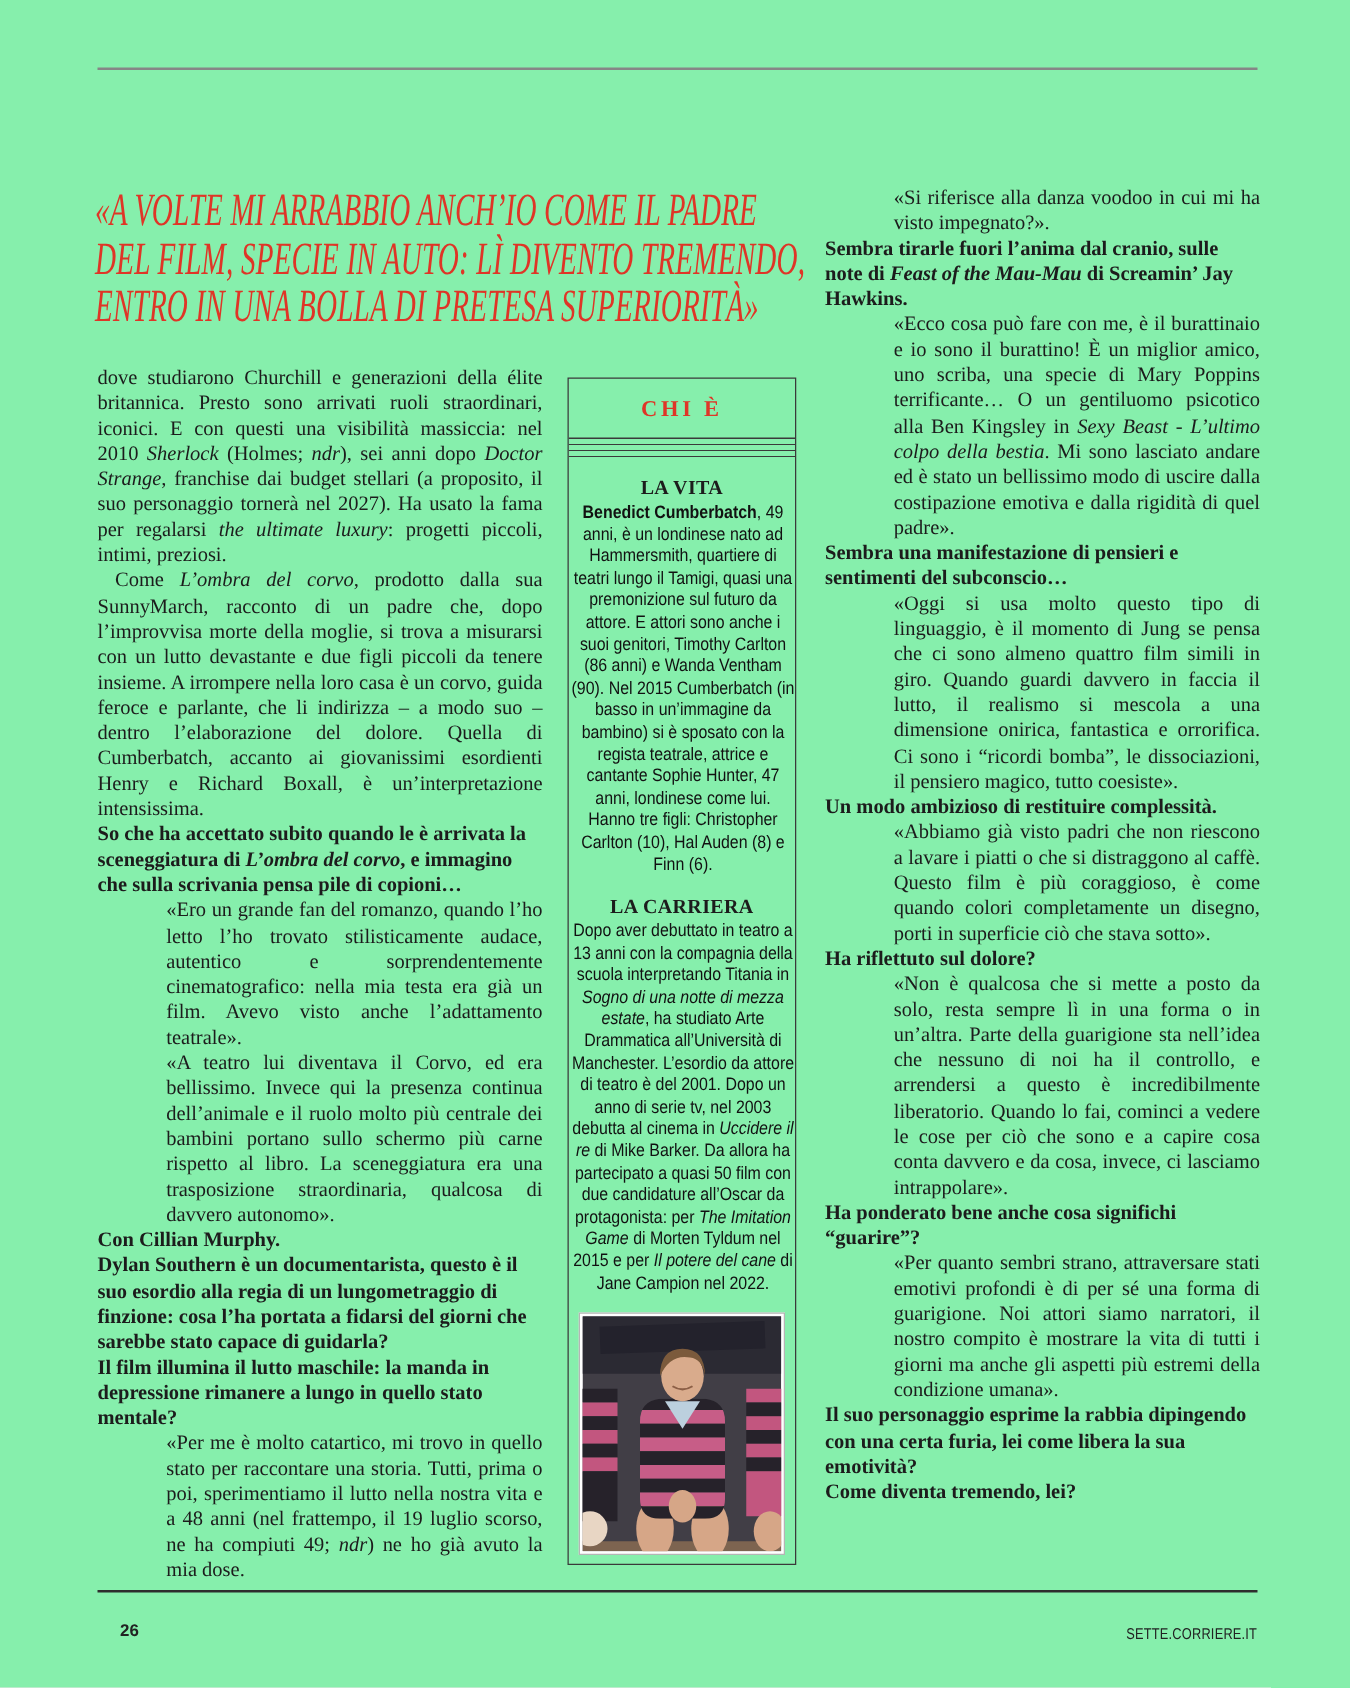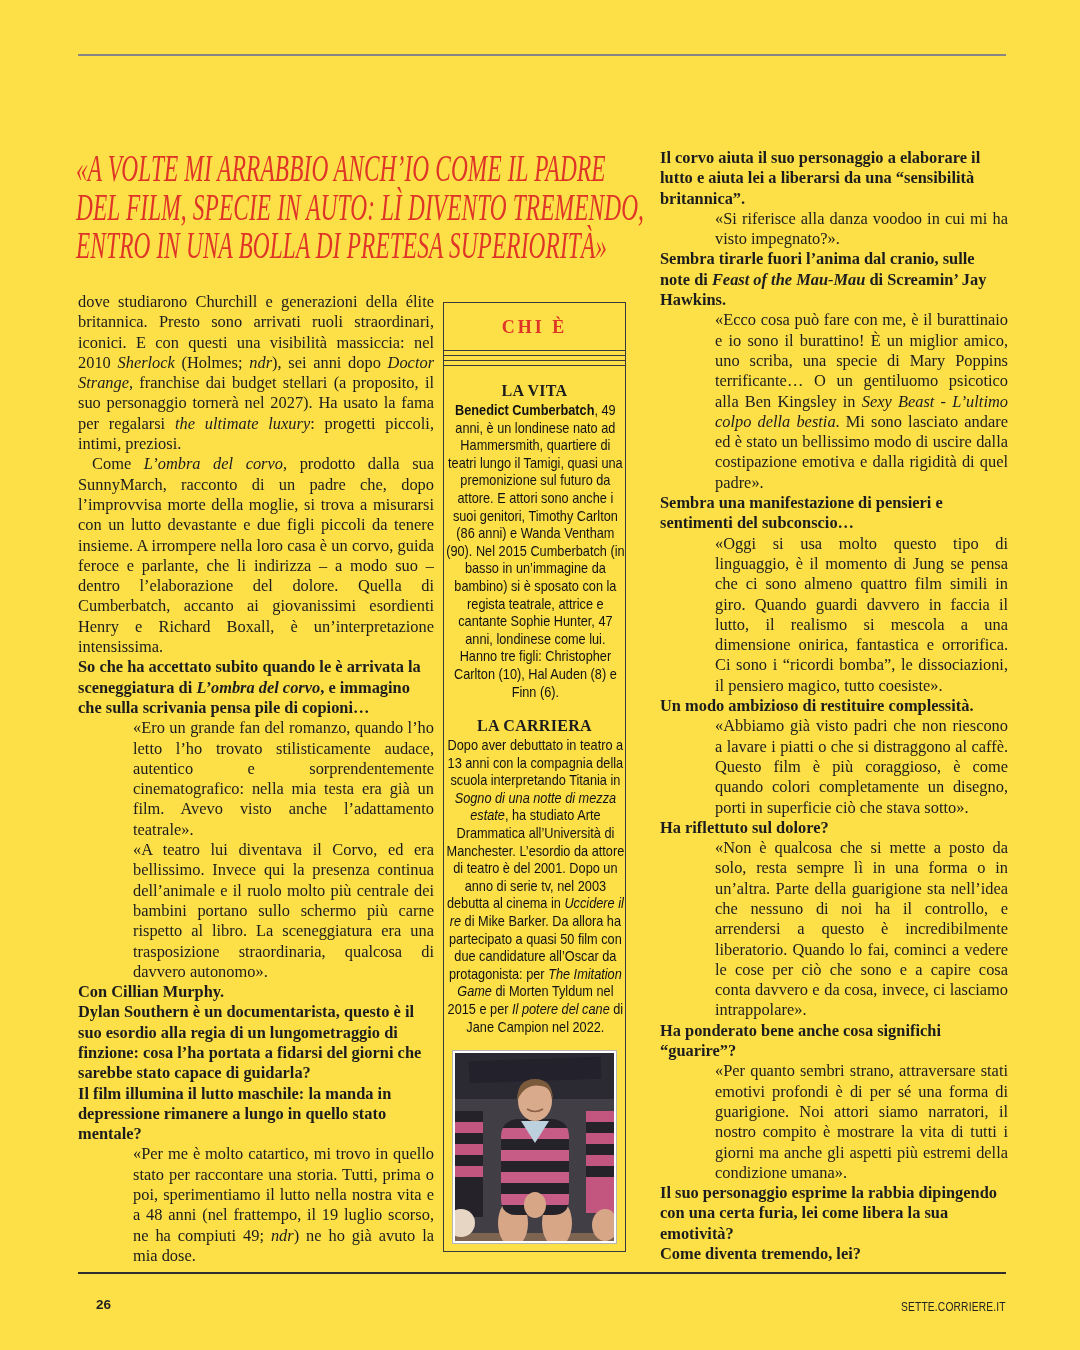--- a/index.html
+++ b/index.html
@@ -1,17 +1,17 @@
 <!DOCTYPE html>
 <html lang="it" style="--accent: #df3527;"><head>
 <meta charset="utf-8">
 <style>
   html,body{margin:0;padding:0;background:#e8e8e8;}
   .page{
-    position:relative;width:1080px;height:1350px;background:#fde047;
+    position:relative;width:1080px;height:1350px;background:#86efac;
     margin:0 auto;overflow:hidden;
     font-family:"Liberation Serif",serif;color:#1c1c1c;
   }
   .top-rule{position:absolute;left:78px;top:54px;width:928px;height:2px;background:#868686;}
   .pull-quote{
     position:absolute;left:76px;top:150px;
     color:var(--accent,#df3527);
     font-style:italic;font-weight:500;
     font-size:37px;line-height:38.5px;
     white-space:nowrap;
@@ -23,21 +23,21 @@
   .col-left{left:78px;top:292px;width:356px;}
   .col-right{left:660px;top:148px;width:348px;}
   .para{margin:0;}
   .para.question{font-weight:700;text-align:left;}
   .para.answer{margin-left:55px;}
   .para.body-indent{text-indent:14px;}
   .em{font-style:italic;}
   .bold{font-weight:700;}
 
   .chi-box{
-    position:absolute;left:443px;top:302px;width:183px;height:950px;
+    position:absolute;left:454px;top:302px;width:183px;height:950px;
     border:1px solid #3a3a3a;box-sizing:border-box;
     text-align:center;
   }
   .chi-title{
     margin-top:14px;color:var(--accent,#df3527);
     font-weight:700;font-size:18px;letter-spacing:3px;
     font-family:"Liberation Serif",serif;
   }
   .chi-rules{
     margin-top:12px;height:16px;width:100%;
@@ -155,21 +155,20 @@
         <path d="M66 68 L80 90 L94 68 Z" fill="#bcd0de"></path>
         <ellipse cx="80" cy="48" rx="17" ry="20" fill="#d9ab8c"></ellipse>
         <path d="M62 48 Q62 26 80 26 Q98 26 98 48 Q96 34 86 33 Q70 30 62 48 Z" fill="#7b5a3c"></path>
         <path d="M72 56 Q80 61 88 56" stroke="#8c5f46" stroke-width="1.6" fill="none"></path>
         <ellipse cx="80" cy="152" rx="11" ry="13" fill="#d6a687"></ellipse>
       </svg>
     </div>
   </aside>
 
   <div class="col col-right">
-      <p class="para question"><span>Il corvo aiuta il suo personaggio a elaborare il lutto e aiuta lei a liberarsi da una “sensibilità britannica”.</span></p>
       <p class="para answer"><span>«Si riferisce alla danza voodoo in cui mi ha visto impegnato?».</span></p>
       <p class="para question"><span>Sembra tirarle fuori l’anima dal cranio, sulle note di </span><span class="em">Feast of the Mau-Mau</span><span> di Screamin’ Jay Hawkins.</span></p>
       <p class="para answer"><span>«Ecco cosa può fare con me, è il burattinaio e io sono il burattino! È un miglior amico, uno scriba, una specie di Mary Poppins terrificante… O un gentiluomo psicotico alla Ben Kingsley in </span><span class="em">Sexy Beast - L’ultimo colpo della bestia</span><span>. Mi sono lasciato andare ed è stato un bellissimo modo di uscire dalla costipazione emotiva e dalla rigidità di quel padre».</span></p>
       <p class="para question"><span>Sembra una manifestazione di pensieri e sentimenti del subconscio…</span></p>
       <p class="para answer"><span>«Oggi si usa molto questo tipo di linguaggio, è il momento di Jung se pensa che ci sono almeno quattro film simili in giro. Quando guardi davvero in faccia il lutto, il realismo si mescola a una dimensione onirica, fantastica e orrorifica. Ci sono i “ricordi bomba”, le dissociazioni, il pensiero magico, tutto coesiste».</span></p>
       <p class="para question"><span>Un modo ambizioso di restituire complessità.</span></p>
       <p class="para answer"><span>«Abbiamo già visto padri che non riescono a lavare i piatti o che si distraggono al caffè. Questo film è più coraggioso, è come quando colori completamente un disegno, porti in superficie ciò che stava sotto».</span></p>
       <p class="para question"><span>Ha riflettuto sul dolore?</span></p>
       <p class="para answer"><span>«Non è qualcosa che si mette a posto da solo, resta sempre lì in una forma o in un’altra. Parte della guarigione sta nell’idea che nessuno di noi ha il controllo, e arrendersi a questo è incredibilmente liberatorio. Quando lo fai, cominci a vedere le cose per ciò che sono e a capire cosa conta davvero e da cosa, invece, ci lasciamo intrappolare».</span></p>
       <p class="para question"><span>Ha ponderato bene anche cosa significhi “guarire”?</span></p>

